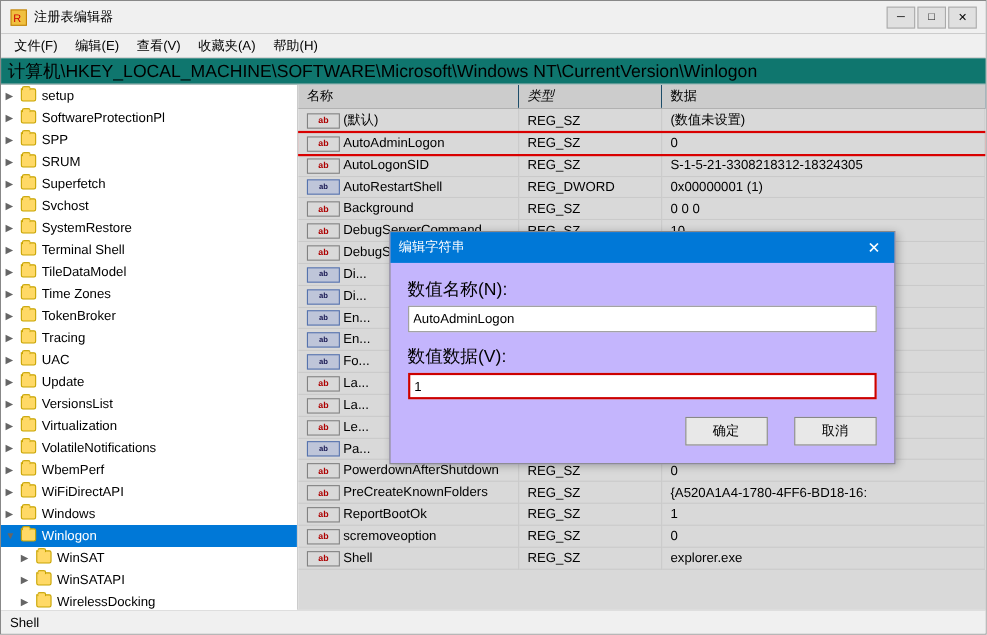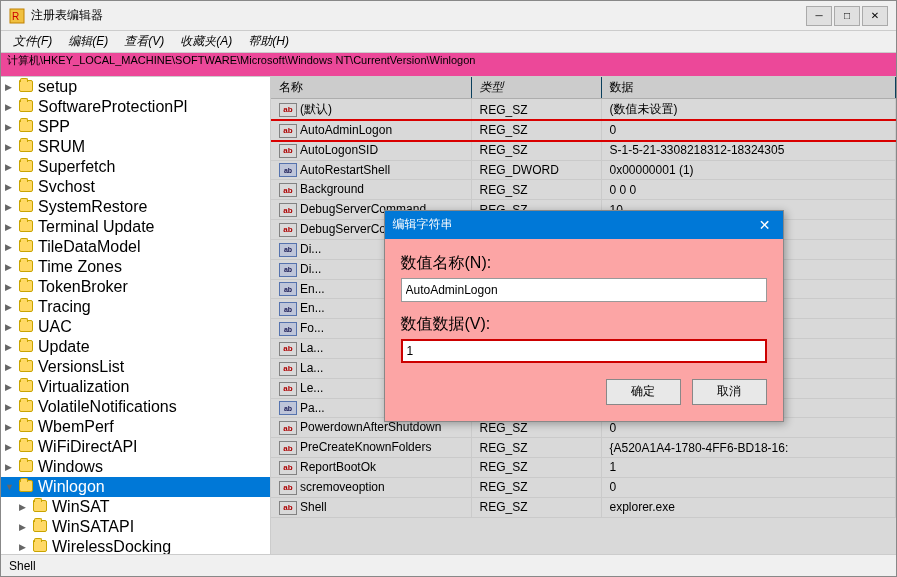--- a/index.html
+++ b/index.html
@@ -56,35 +56,34 @@
       align-items: center;
       justify-content: center;
     }
     .menu-bar {
       background: #f0f0f0;
       height: 22px;
       display: flex;
       align-items: flex-start;
       padding: 0 4px;
       border-bottom: 1px solid #ccc;
-      font-style: italic;
     }
     .menu-item {
       padding: 2px 8px;
       cursor: pointer;
       font-size: 12px;
     }
     .breadcrumb-bar {
-      background: #ec4899;
+      background: #0f766e;
       height: 24px;
       display: flex;
-      align-items: flex-start;
+      align-items: flex-end;
       padding: 0 6px;
       border-bottom: 1px solid #ccc;
-      font-size: 11px;
+      font-size: 16px;
       color: #000;
     }
     .main-content {
       display: flex;
       flex: 1;
       overflow: hidden;
     }
     .left-panel {
       width: 270px;
       background: #fff;
@@ -128,21 +127,21 @@
       top: -3px;
       left: 0;
       width: 6px;
       height: 3px;
       background: #ffd966;
       border: 1px solid #c8a400;
       border-bottom: none;
       border-radius: 2px 2px 0 0;
     }
     .tree-label {
-      font-size: 16px;
+      font-size: 12px;
     }
     .right-panel {
       flex: 1;
       background: #fff;
       overflow-y: auto;
       overflow-x: hidden;
       position: relative;
     }
     .reg-table {
       width: 100%;
@@ -162,21 +161,21 @@
     }
     .reg-table td {
       border-bottom: 1px solid #eee;
       border-right: 1px solid #eee;
       padding: 2px 8px;
       font-size: 12px;
       white-space: nowrap;
     }
     .reg-icon {
       display: inline-block;
-      width: 18px;
+      width: 30px;
       height: 14px;
       margin-right: 3px;
       vertical-align: middle;
       font-size: 10px;
     }
     .ab-icon {
       background: #fff;
       border: 1px solid #999;
       font-size: 8px;
       display: inline-flex;
@@ -208,24 +207,24 @@
     .dialog-overlay {
       position: absolute;
       top: 0; left: 0; right: 0; bottom: 0;
       background: rgba(0,0,0,0.15);
       display: flex;
       align-items: center;
       justify-content: center;
       z-index: 10;
     }
     .dialog {
-      background: #fca5a5;
+      background: #c4b5fd;
       border: 1px solid #888;
       box-shadow: 2px 2px 8px rgba(0,0,0,0.3);
-      width: 400px;
+      width: 460px;
       font-size: 12px;
     }
     .dialog-title-bar {
       background: #0078d7;
       color: white;
       height: 28px;
       display: flex;
       align-items: center;
       padding: 0 8px;
       justify-content: space-between;
@@ -261,21 +260,21 @@
       height: 24px;
       border: 2px solid #c00;
       padding: 2px 4px;
       font-size: 12px;
       background: #fff;
       margin-bottom: 16px;
     }
     .dialog-buttons {
       display: flex;
       justify-content: flex-end;
-      gap: 11px;
+      gap: 24px;
     }
     .dialog-btn {
       width: 75px;
       height: 26px;
       border: 1px solid #888;
       background: #e8e8e8;
       cursor: pointer;
       font-size: 12px;
     }
   </style>
@@ -346,21 +345,21 @@
         <span class="tree-label">Svchost</span>
       </div>
       <div class="tree-item">
         <span class="tree-arrow">▶</span>
         <span class="tree-icon"><span class="folder-icon"></span></span>
         <span class="tree-label">SystemRestore</span>
       </div>
       <div class="tree-item">
         <span class="tree-arrow">▶</span>
         <span class="tree-icon"><span class="folder-icon"></span></span>
-        <span class="tree-label">Terminal Update</span>
+        <span class="tree-label">Terminal Shell</span>
       </div>
       <div class="tree-item">
         <span class="tree-arrow">▶</span>
         <span class="tree-icon"><span class="folder-icon"></span></span>
         <span class="tree-label">TileDataModel</span>
       </div>
       <div class="tree-item">
         <span class="tree-arrow">▶</span>
         <span class="tree-icon"><span class="folder-icon"></span></span>
         <span class="tree-label">Time Zones</span>

